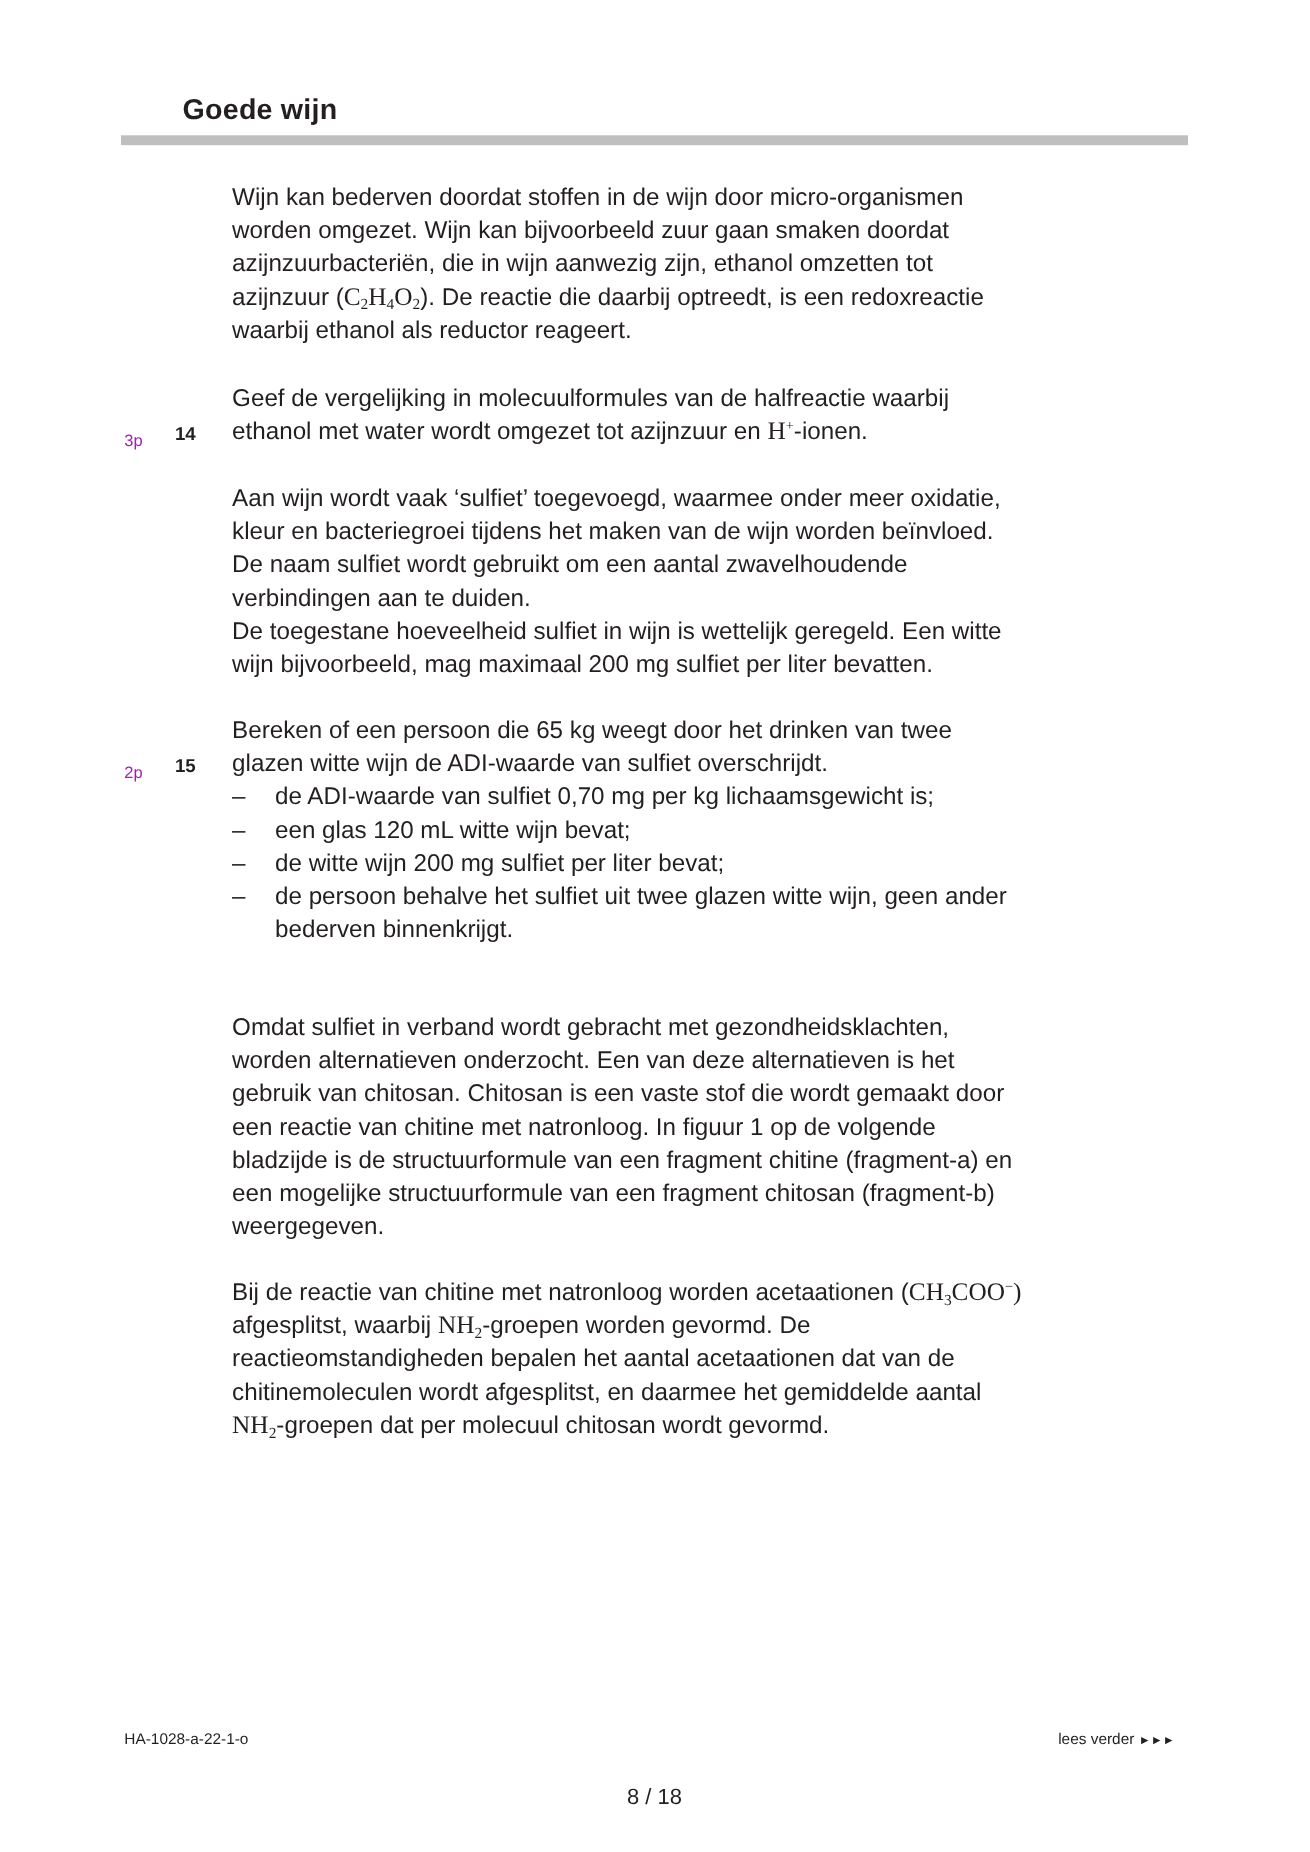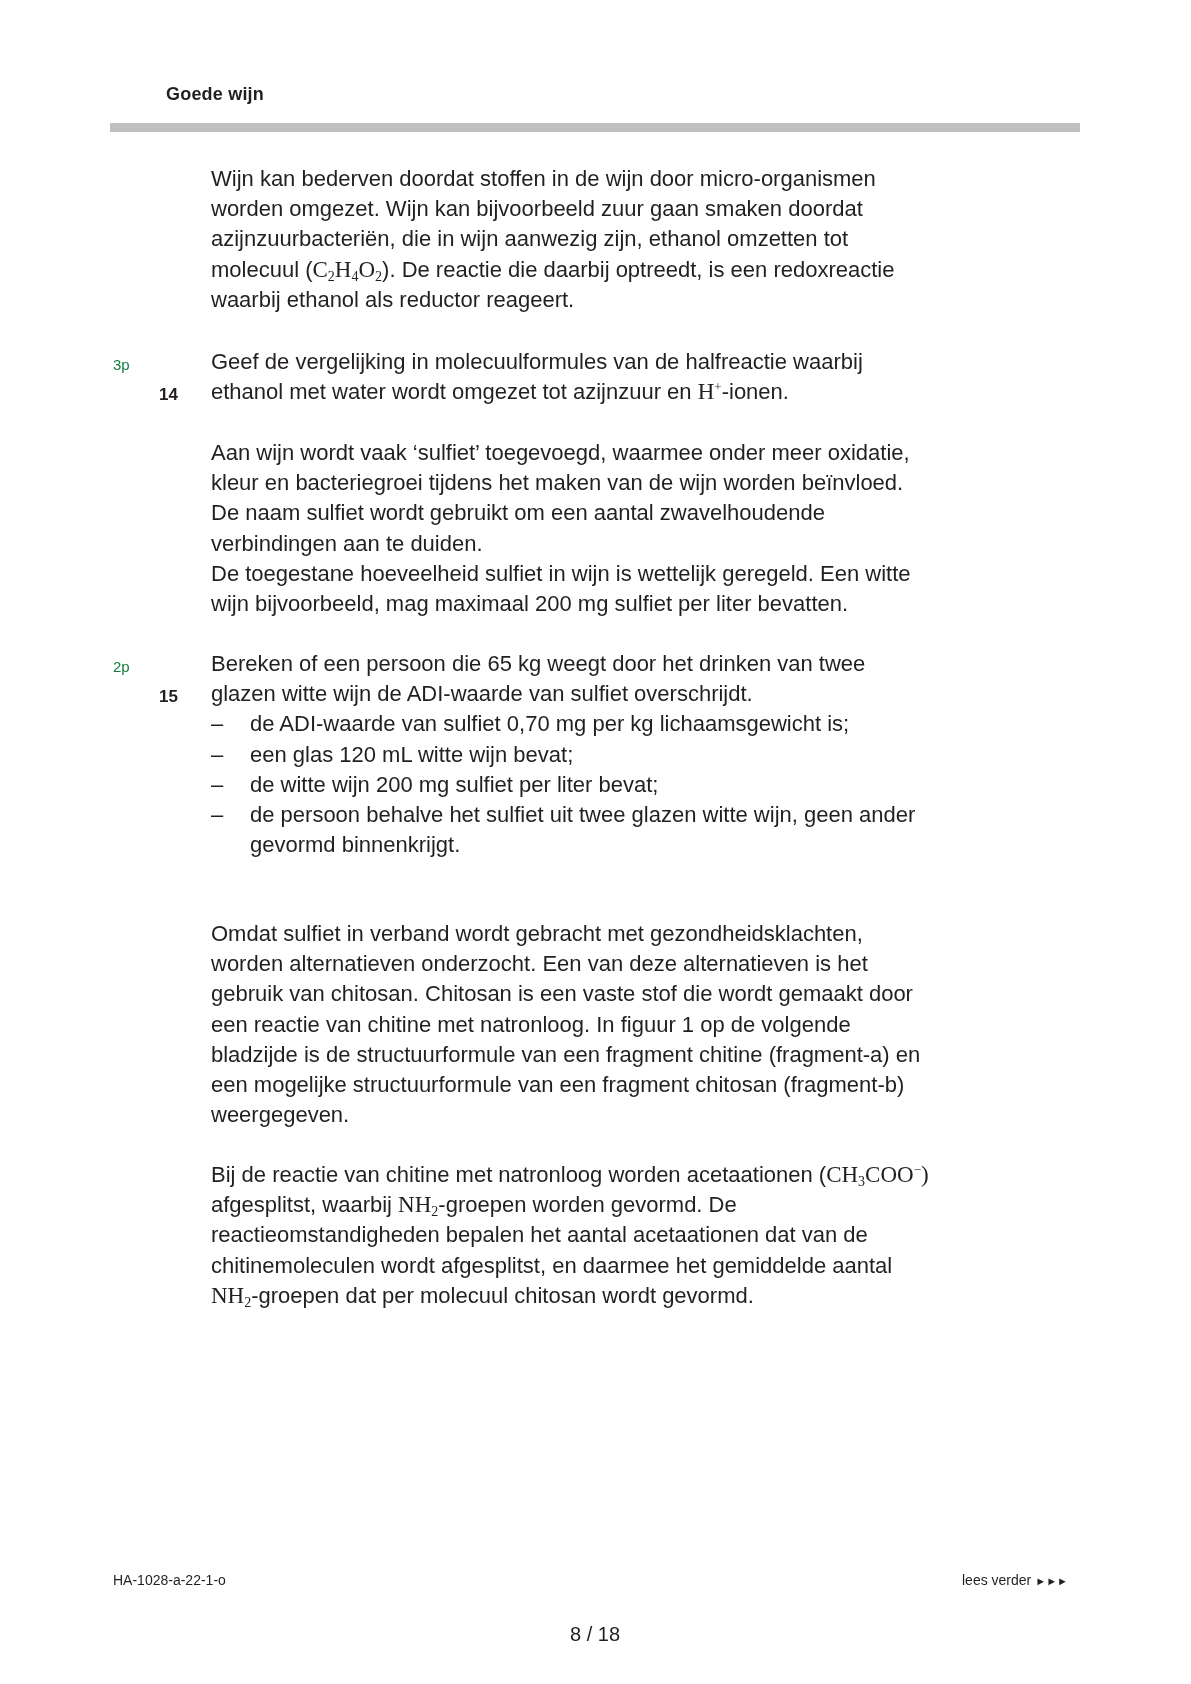--- a/index.html
+++ b/index.html
@@ -3,40 +3,40 @@
 <meta charset="utf-8">
 <style>
   html, body { margin: 0; padding: 0; background: #ffffff; }
   body {
     width: 1191px; height: 1684px; position: relative; overflow: hidden;
     font-family: "Liberation Sans", "DejaVu Sans", sans-serif;
     color: #231f20;
   }
   .page-title {
     position: absolute; left: 166px; top: 84px;
-    font-size: 18px; font-weight: bold; letter-spacing: 0.2px;
+    font-size: 26px; font-weight: bold; letter-spacing: 0.2px;
     margin: 0;
   }
   .title-bar {
     position: absolute; left: 110px; top: 123px; width: 970px; height: 9px;
     background: #bfbfbf;
   }
   .content {
     position: absolute; left: 0; top: 0; width: 1191px;
   }
   .block {
     position: absolute; left: 211px; width: 860px;
     font-size: 22px; line-height: 30.2px;
   }
   .line { white-space: nowrap; display: block; }
   .chem { font-family: "Liberation Serif", "DejaVu Serif", serif; font-size: 23px; }
   .chem sub { font-size: 14px; vertical-align: -4px; line-height: 0; }
   .chem sup { font-size: 13px; vertical-align: 8px; line-height: 0; }
   .points {
-    position: absolute; left: 113px; font-size: 15px; color: #15803d;
+    position: absolute; left: 113px; font-size: 15px; color: #a21caf; margin-top: 36px;
   }
   .qnum {
     position: absolute; left: 159px; font-size: 17px; font-weight: bold; margin-top: 32px;
   }
   .bullet { position: relative; display: block; padding-left: 39px; white-space: nowrap; }
   .bullet .dash { position: absolute; left: 0; top: 0; }
   .footer-left { position: absolute; left: 113px; top: 1572px; font-size: 14px; }
   .footer-center { position: absolute; left: 570px; top: 1623px; font-size: 20px; }
   .footer-right { position: absolute; left: 946px; top: 1572px; font-size: 14px; white-space: nowrap; margin-left: 16px; }
   .footer-right .arrows { font-size: 11px; letter-spacing: 0px; margin-left: 4px; }
@@ -46,21 +46,21 @@
 
 <h1 class="page-title">Goede wijn</h1>
 <div class="title-bar"></div>
 
 <div class="content">
 
   <div class="block" style="top:164px;">
     <span class="line">Wijn kan bederven doordat stoffen in de wijn door micro-organismen</span>
     <span class="line">worden omgezet. Wijn kan bijvoorbeeld zuur gaan smaken doordat</span>
     <span class="line">azijnzuurbacteriën, die in wijn aanwezig zijn, ethanol omzetten tot</span>
-    <span class="line"><span>molecuul (</span><span class="chem"><span>C</span><sub>2</sub><span>H</span><sub>4</sub><span>O</span><sub>2</sub></span><span>). De reactie die daarbij optreedt, is een redoxreactie</span></span>
+    <span class="line"><span>azijnzuur (</span><span class="chem"><span>C</span><sub>2</sub><span>H</span><sub>4</sub><span>O</span><sub>2</sub></span><span>). De reactie die daarbij optreedt, is een redoxreactie</span></span>
     <span class="line">waarbij ethanol als reductor reageert.</span>
   </div>
 
   <span class="points" style="top:356px;">3p</span>
   <span class="qnum" style="top:353px;">14</span>
   <div class="block" style="top:347px;">
     <span class="line">Geef de vergelijking in molecuulformules van de halfreactie waarbij</span>
     <span class="line"><span>ethanol met water wordt omgezet tot azijnzuur en </span><span class="chem"><span>H</span><sup>+</sup></span><span>-ionen.</span></span>
   </div>
 
@@ -75,21 +75,21 @@
 
   <span class="points" style="top:658px;">2p</span>
   <span class="qnum" style="top:655px;">15</span>
   <div class="block" style="top:649px;">
     <span class="line">Bereken of een persoon die 65 kg weegt door het drinken van twee</span>
     <span class="line">glazen witte wijn de ADI-waarde van sulfiet overschrijdt.</span>
     <span class="bullet"><span class="dash">–</span><span>de ADI-waarde van sulfiet 0,70 mg per kg lichaamsgewicht is;</span></span>
     <span class="bullet"><span class="dash">–</span><span>een glas 120 mL witte wijn bevat;</span></span>
     <span class="bullet"><span class="dash">–</span><span>de witte wijn 200 mg sulfiet per liter bevat;</span></span>
     <span class="bullet"><span class="dash">–</span><span>de persoon behalve het sulfiet uit twee glazen witte wijn, geen ander</span></span>
-    <span class="bullet"><span>gevormd binnenkrijgt.</span></span>
+    <span class="bullet"><span>bederven binnenkrijgt.</span></span>
   </div>
 
   <div class="block" style="top:919px;">
     <span class="line">Omdat sulfiet in verband wordt gebracht met gezondheidsklachten,</span>
     <span class="line">worden alternatieven onderzocht. Een van deze alternatieven is het</span>
     <span class="line">gebruik van chitosan. Chitosan is een vaste stof die wordt gemaakt door</span>
     <span class="line">een reactie van chitine met natronloog. In figuur 1 op de volgende</span>
     <span class="line">bladzijde is de structuurformule van een fragment chitine (fragment-a) en</span>
     <span class="line">een mogelijke structuurformule van een fragment chitosan (fragment-b)</span>
     <span class="line">weergegeven.</span>

